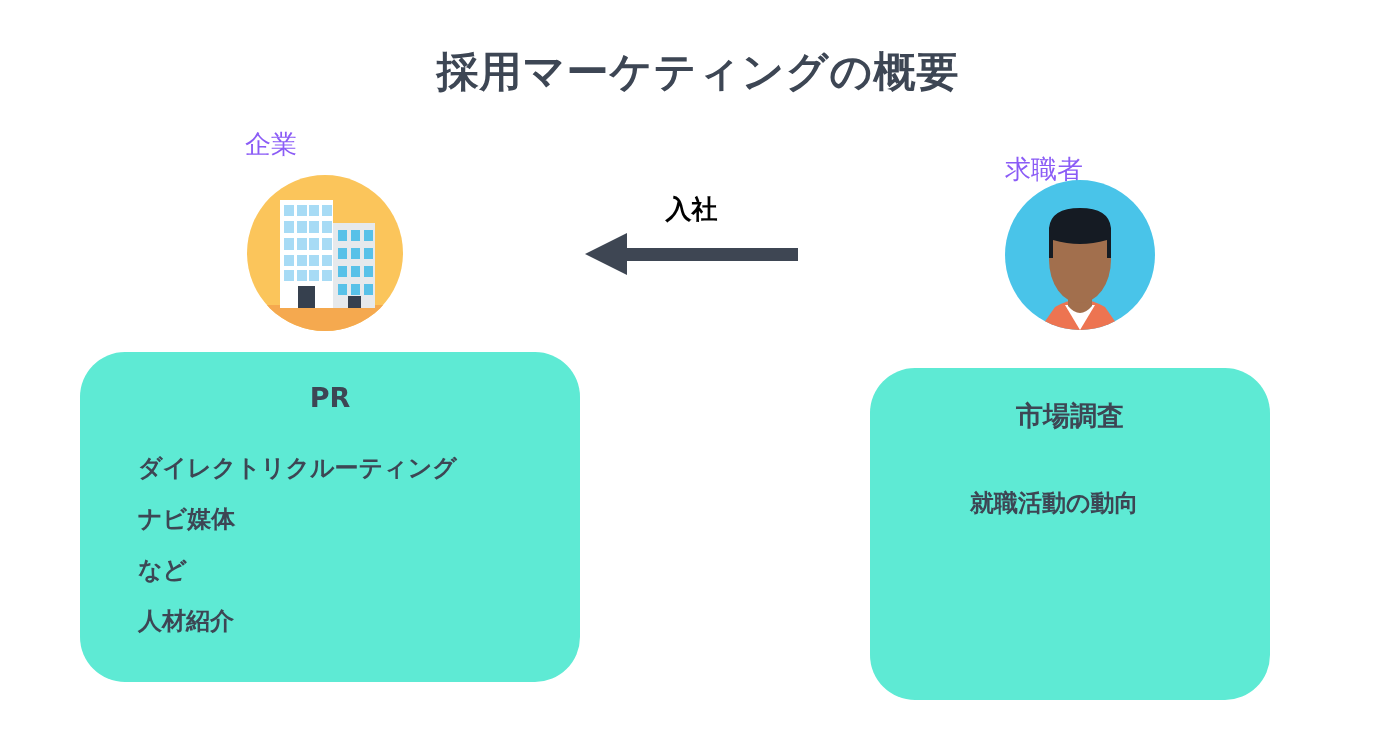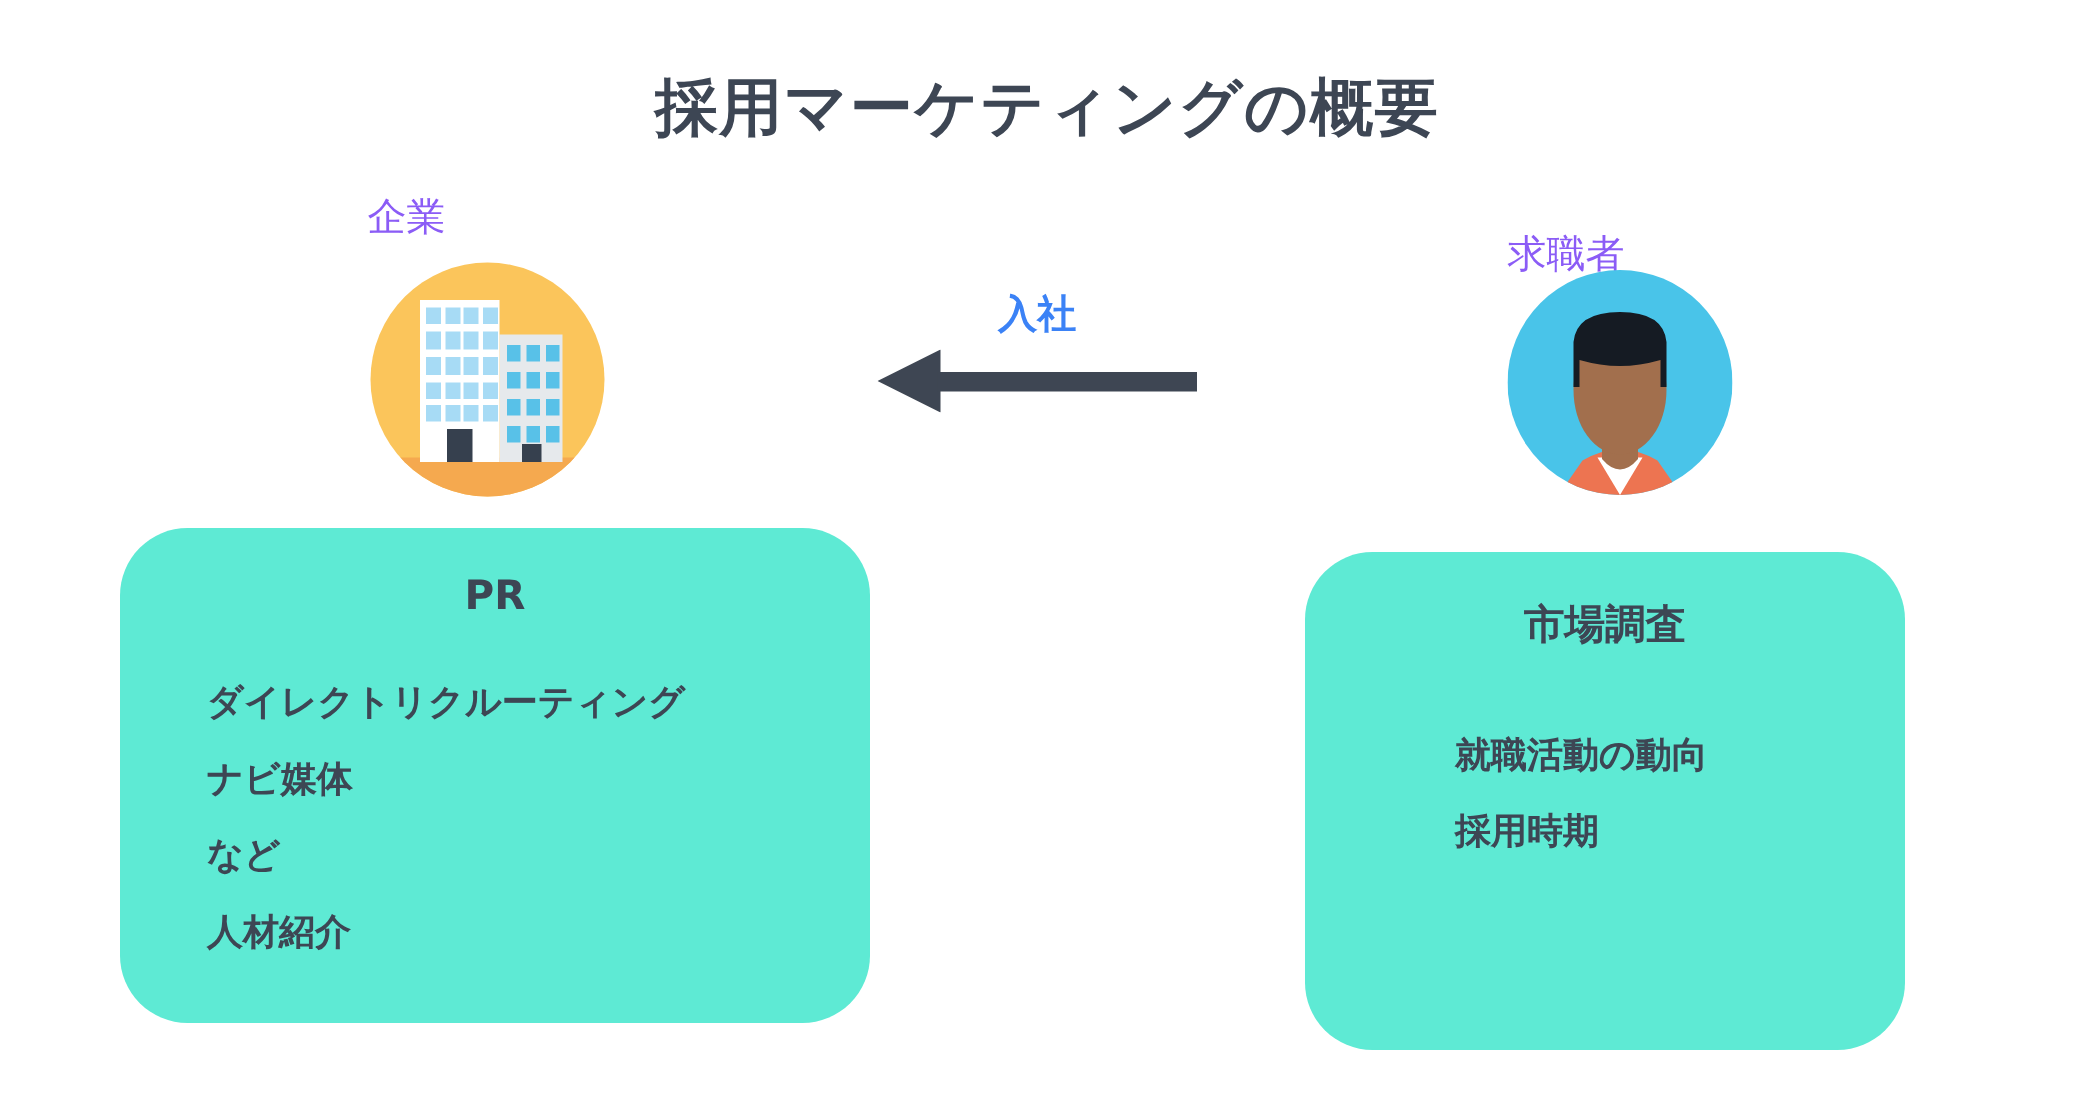--- a/index.html
+++ b/index.html
@@ -36,21 +36,21 @@
   .jobseeker-label { left: 1005px; top: 127px; width: 150px; margin-top: 25px; }
   .company-icon { position: absolute; left: 245px; top: 173px; width: 160px; height: 160px; }
   .jobseeker-icon { position: absolute; left: 1005px; top: 180px; width: 150px; height: 150px; }
   .arrow-label {
     position: absolute;
     left: 585px; top: 192px;
     width: 213px;
     text-align: center;
     font-size: 26px;
     font-weight: bold;
-    color: #3b82f6;
+    color: #000000;
   }
   .arrow-svg { position: absolute; left: 585px; top: 233px; width: 213px; height: 42px; }
   .info-box {
     position: absolute;
     background: #5eead4;
     border-radius: 45px;
   }
   .pr-box { left: 80px; top: 352px; width: 500px; height: 330px; }
   .research-box { left: 870px; top: 368px; width: 400px; height: 332px; }
   .box-heading {
@@ -173,17 +173,16 @@
       <li>ナビ媒体</li>
       <li>など</li>
       <li>人材紹介</li>
     </ul>
   </div>
 
   <div class="info-box research-box">
     <div class="box-heading">市場調査</div>
     <ul class="box-list">
       <li>就職活動の動向</li>
-      <li>採用時期</li>
     </ul>
   </div>
 
 </div>
 
 </body></html>

